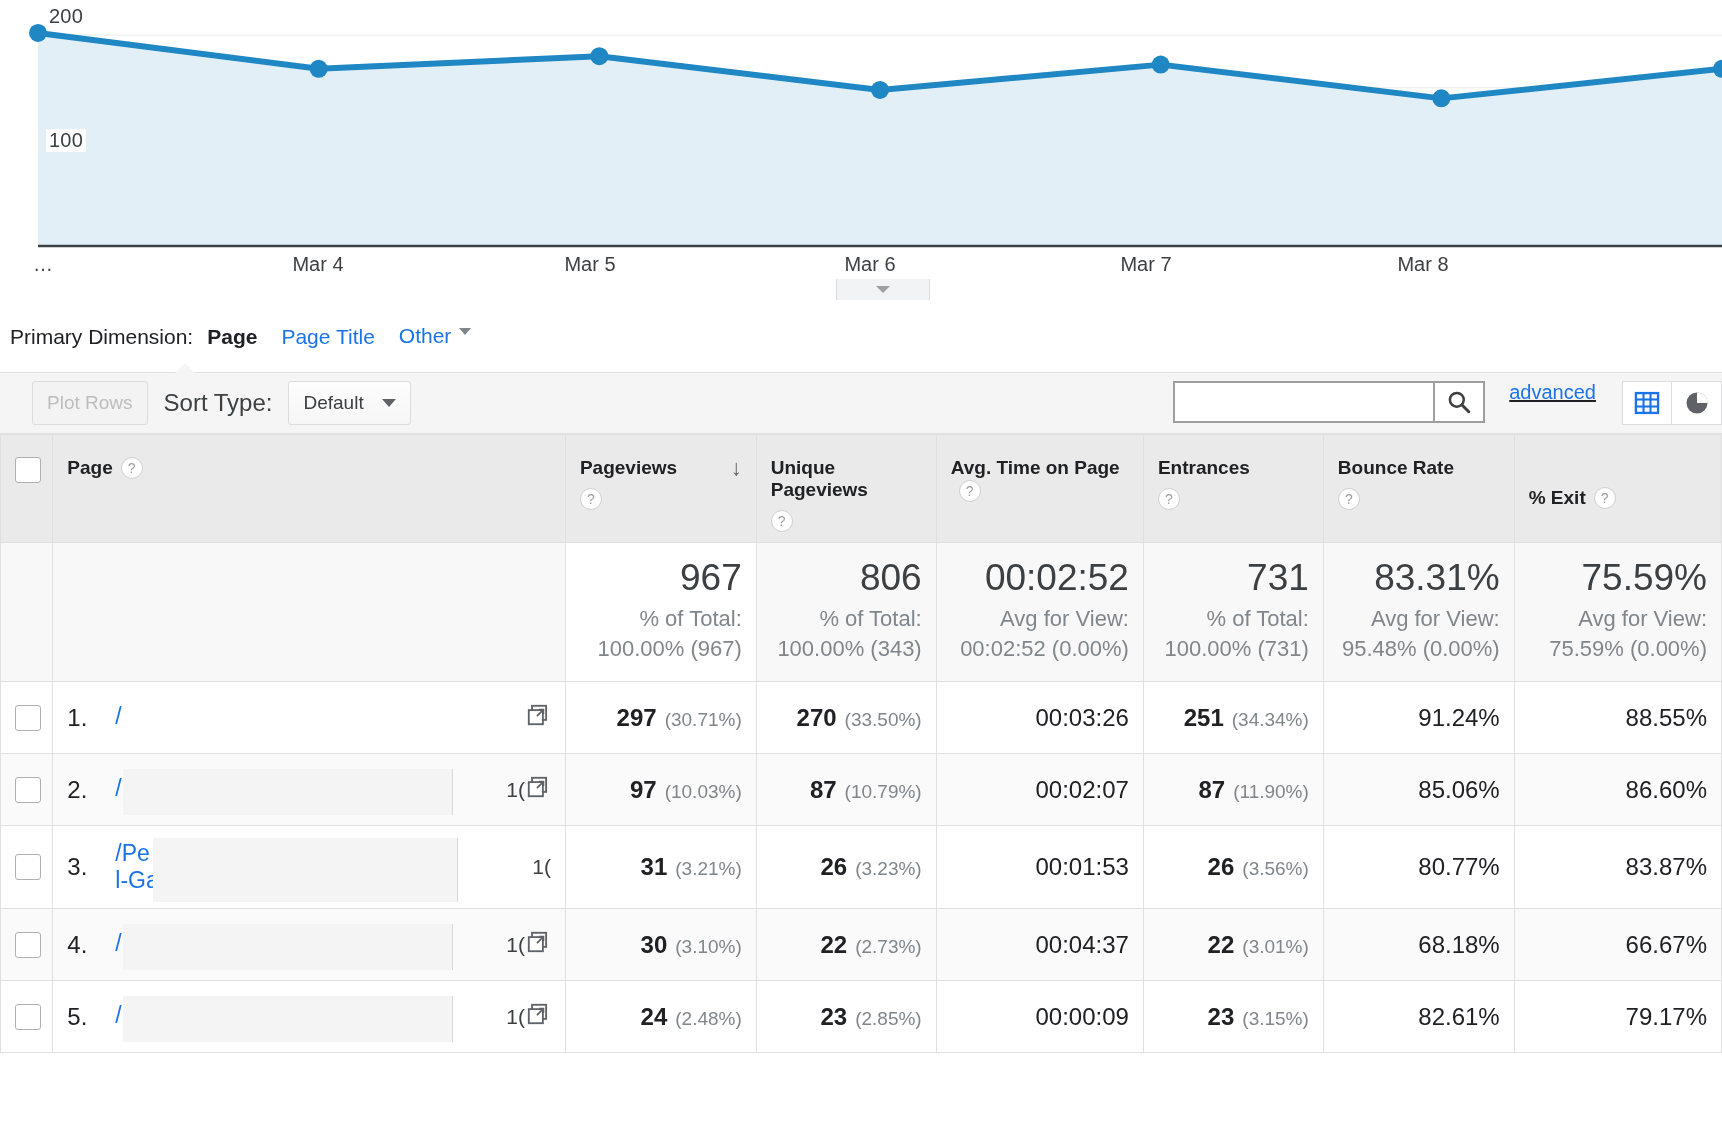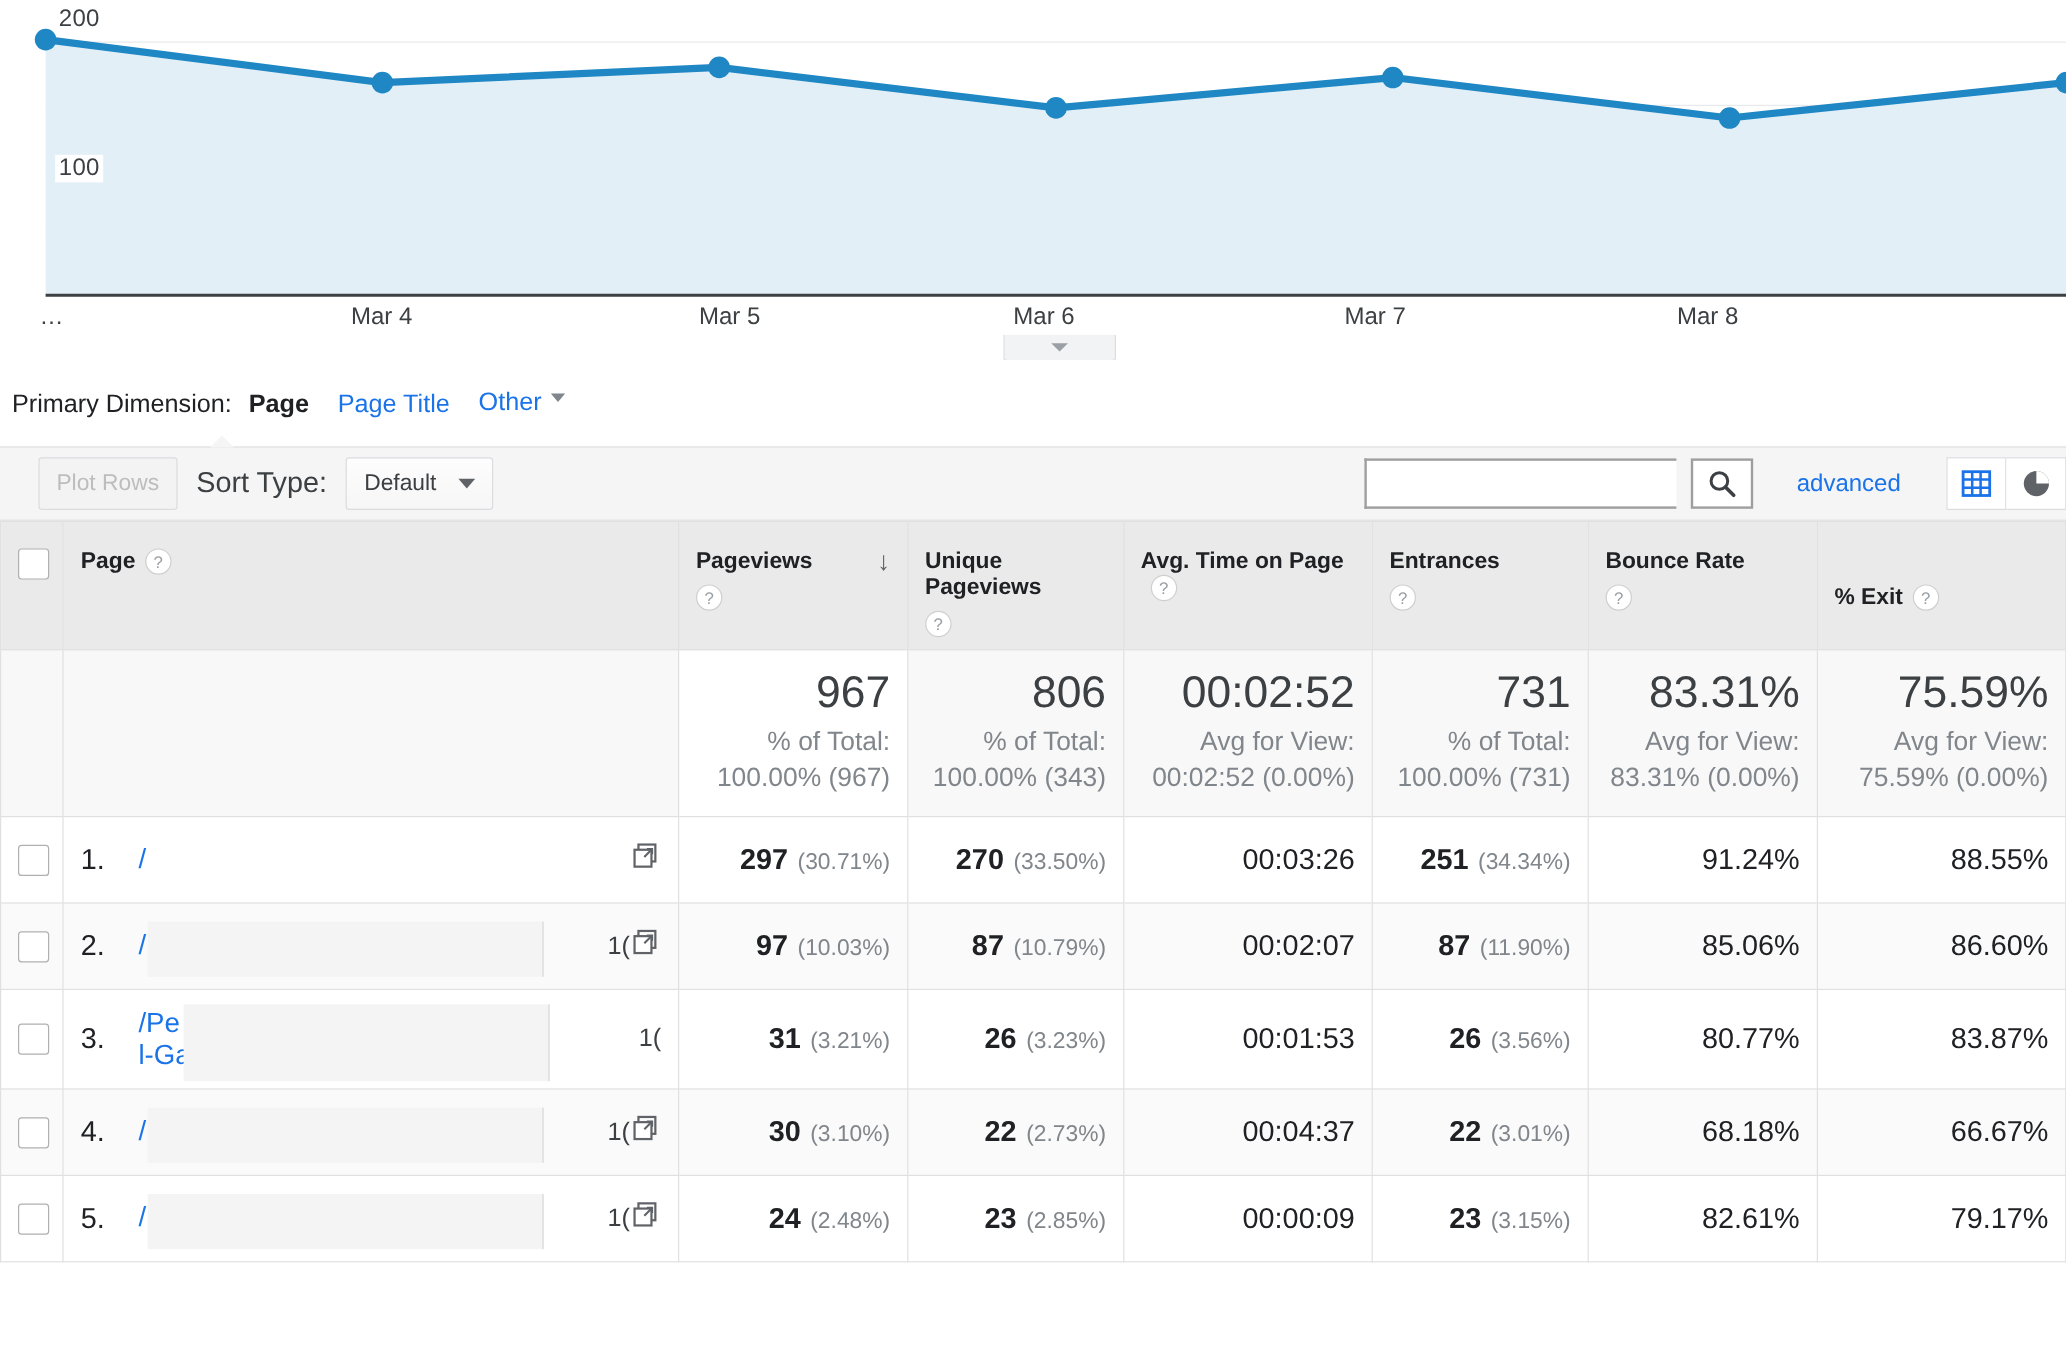--- a/index.html
+++ b/index.html
@@ -68,21 +68,21 @@
     background:linear-gradient(#fdfdfd,#f6f6f6);
     display:flex; align-items:center; padding:0 14px; font-size:19px; color:#3c4043;
     white-space:nowrap; cursor:pointer;
   }
   .btn.disabled { color:#bdbdbd; background:#f3f3f3; cursor:default; }
   .btn .tri {
     width:0;height:0;border-left:7px solid transparent;border-right:7px solid transparent;
     border-top:8px solid #5f6368; margin-left:18px;
   }
   .sort-label { font-size:24px; color:#3c4043; white-space:nowrap; }
-  .search-group { margin-left:auto; display:flex; align-items:center; gap:12px; }
+  .search-group { margin-left:auto; display:flex; align-items:flex-start; gap:0;text-decoration:underline; }
   .search-input {
     width:260px; height:42px; border:2px solid #9e9e9e; border-right:none;
     background:#fff; font-size:18px; padding:0 10px; outline:none;
     font-family:"Liberation Sans", sans-serif;
   }
   .search-btn {
     width:52px; height:42px; border:2px solid #9e9e9e; background:#fff;
     display:flex; align-items:center; justify-content:center; cursor:pointer;
   }
   .advanced-link { color:#1a73e8; font-size:20px; margin-left:24px; cursor:pointer; }
@@ -163,21 +163,21 @@
         <circle cx="1160.6666666666665" cy="64.6181818181818" r="9" fill="#1f87c4"></circle>
         <circle cx="1441.3333333333335" cy="98.36363636363637" r="9" fill="#1f87c4"></circle>
         <circle cx="1722" cy="68.83636363636361" r="9" fill="#1f87c4"></circle>
       </g>
   </svg>
   <div class="y-label y-200">200</div>
   <div class="y-label y-100">100</div>
 
   <div class="x-ellipsis">…</div>
   <div class="x-tick" style="left:318px">Mar 4</div>
-  <div class="x-tick" style="left:608px">Mar 5</div>
+  <div class="x-tick" style="left:590px">Mar 5</div>
   <div class="x-tick" style="left:870px">Mar 6</div>
   <div class="x-tick" style="left:1146px">Mar 7</div>
   <div class="x-tick" style="left:1423px">Mar 8</div>
 
   <div class="chart-handle">
     <span class="caret"></span>
   </div>
 </div>
 
 <div class="primary-dim">
@@ -299,21 +299,21 @@
       <td>
         <div class="sum-big">00:02:52</div>
         <div class="sum-sub"><span>Avg for View:</span><br><span>00:02:52 (0.00%)</span></div>
       </td>
       <td>
         <div class="sum-big">731</div>
         <div class="sum-sub"><span>% of Total:</span><br><span>100.00% (731)</span></div>
       </td>
       <td>
         <div class="sum-big">83.31%</div>
-        <div class="sum-sub"><span>Avg for View:</span><br><span>83.31% (0.00%)</span></div>
+        <div class="sum-sub"><span>Avg for View:</span><br><span>95.48% (0.00%)</span></div>
       </td>
       <td>
         <div class="sum-big">75.59%</div>
         <div class="sum-sub"><span>Avg for View:</span><br><span>75.59% (0.00%)</span></div>
       </td>
     </tr>
   <tr class="data">
         <td>
           <span class="cb"></span>
         </td>

